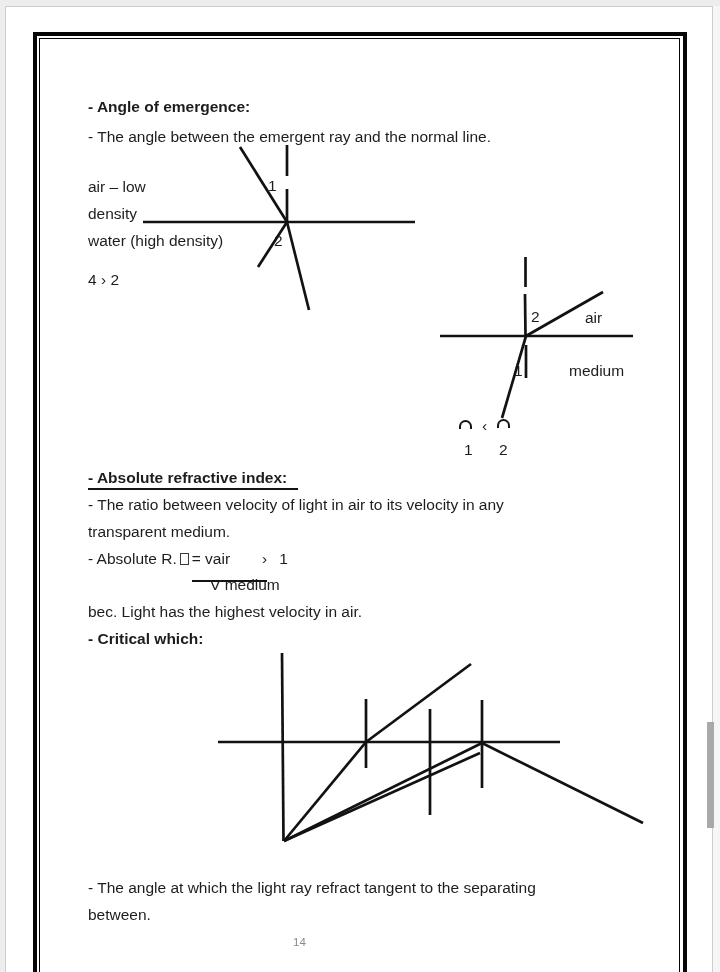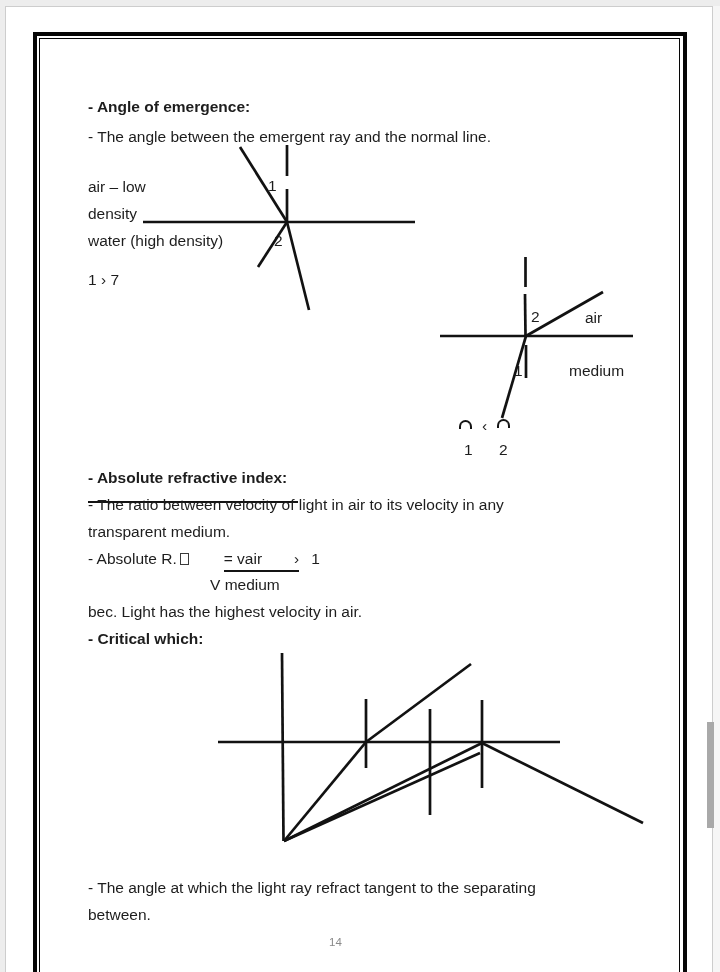--- a/index.html
+++ b/index.html
@@ -35,62 +35,62 @@
   #frame-inner {
     position: absolute; left: 2px; top: 2px;
     width: 641px; height: 1000px;
     border: 1.5px solid #060606;
   }
   .tline {
     position: absolute; left: 88px;
     font-size: 15.5px; line-height: 19px; white-space: pre;
   }
   .bold { font-weight: bold; }
-  .h-underline { display: inline-block; border-bottom: 2.4px solid #141414; padding-right: 6px; padding-bottom: 14px; }
+  .h-underline { display: inline-block; border-bottom: 2.4px solid #141414; padding-right: 6px; padding-bottom: 1px; }
   .lbl { position: absolute; font-size: 15.5px; line-height: 18px; white-space: pre; }
   svg.overlay {
     position: absolute; left: 0; top: 0; width: 720px; height: 972px;
     pointer-events: none;
   }
   svg.overlay line { stroke: #121212; stroke-width: 2.7; stroke-linecap: butt; }
   .missing-glyph {
     display: inline-block; width: 9px; height: 12px;
     border: 1.3px solid #3a3a3a; margin: 0 3px -1px 3px;
   }
-  .frac-bar { display: inline-block; border-bottom: 2.5px solid #141414; padding-bottom: 2px; margin-left: 32px; }
+  .frac-bar { display: inline-block; border-bottom: 2.5px solid #141414; padding-bottom: 12px; }
   .frac-gap { display: inline-block; width: 32px; }
   .val-gap { display: inline-block; width: 12px; }
   .theta-arc {
     position: absolute; width: 13px; height: 9px;
     border: 2.3px solid #141414; border-bottom: none;
     border-radius: 8px 8px 0 0;
   }
   #page-number {
     position: absolute; left: 0; top: 936px; width: 599px;
-    text-align: center; font-size: 11.5px; color: #8a8a8a; margin-left: 36px;
+    text-align: center; font-size: 11.5px; color: #8a8a8a;
   }
 </style>
 </head>
 <body>
 
 <div id="page"></div>
 <div id="right-gutter"></div>
 <div id="scroll-thumb"></div>
 
 <div id="frame-outer">
   <div id="frame-inner"></div>
 </div>
 
 <div class="tline bold" style="top:97px">- Angle of emergence:</div>
 <div class="tline" style="top:127px">- The angle between the emergent ray and the normal line.</div>
 
 <div class="tline" style="top:177px">air – low</div>
 <div class="tline" style="top:204px">density</div>
 <div class="tline" style="top:231px">water (high density)</div>
-<div class="tline" style="top:270px">1 › 7</div>
+<div class="tline" style="top:270px">4 › 2</div>
 <span class="lbl" style="left:268px; top:177px">1</span>
 <span class="lbl" style="left:274px; top:232px">2</span>
 
 <span class="lbl" style="left:531px; top:308px">2</span>
 <span class="lbl" style="left:585px; top:309px">air</span>
 <span class="lbl" style="left:514px; top:362px">1</span>
 <span class="lbl" style="left:569px; top:362px">medium</span>
 <span class="theta-arc" style="left:459px; top:420px"></span>
 <span class="lbl" style="left:482px; top:417px">‹</span>
 <span class="theta-arc" style="left:497px; top:419px"></span>

